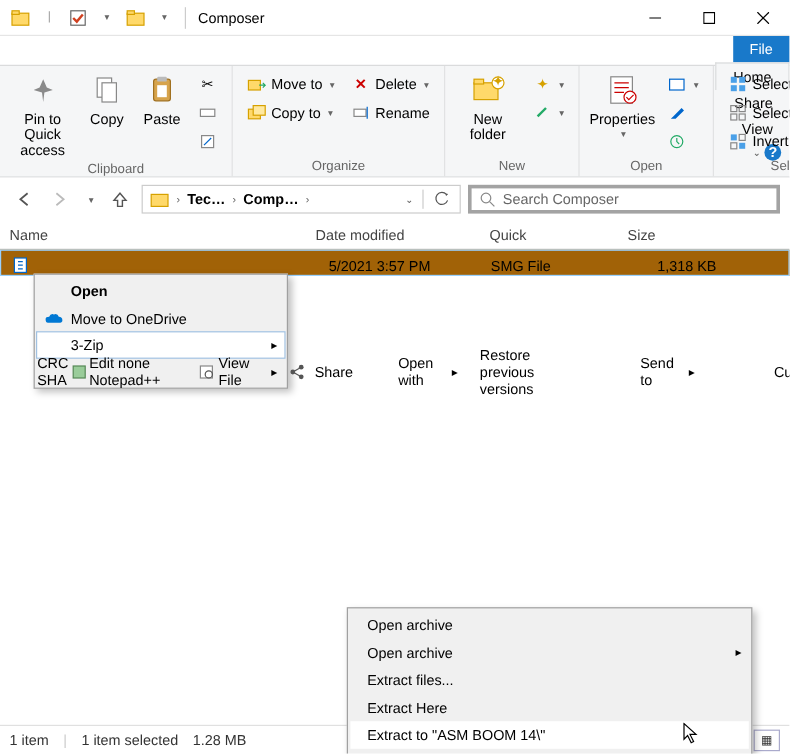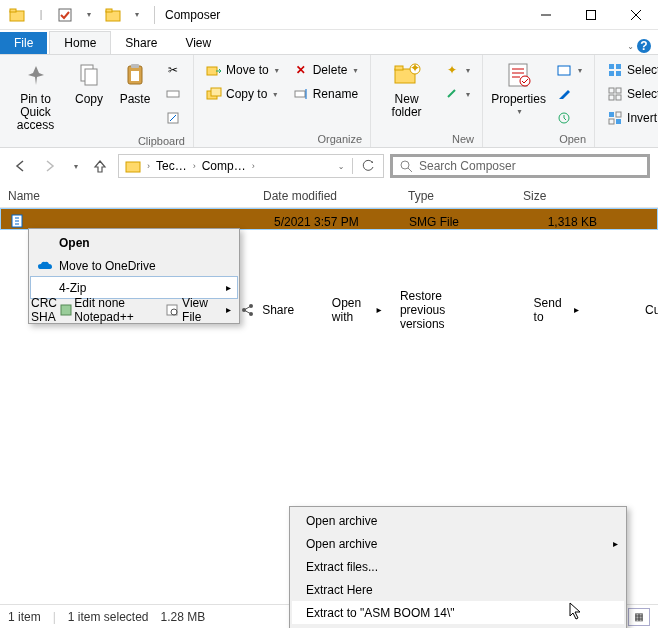--- a/index.html
+++ b/index.html
@@ -7,44 +7,44 @@
 
   
   .titlebar { height: 30px; display: flex; align-items: center; background: #fff; border-bottom: 1px solid #e5e5e5; }
   .titlebar .qat { display: flex; align-items: center; gap: 2px; padding-left: 6px; }
   .titlebar .qat .qicon { width: 22px; height: 22px; display: flex; align-items: center; justify-content: center; }
   .titlebar .title { margin-left: 6px; font-size: 12px; }
   .titlebar .spacer { flex: 1; }
   .winbtn { width: 45px; height: 30px; display: flex; align-items: center; justify-content: center; background: transparent; border: none; }
 
   
-  .ribbon-tabs { height: 24px; display: flex; align-items: flex-end; background: #fff; }
+  .ribbon-tabs { height: 24px; display: flex; align-items: flex-end; background: #fff; flex-direction: column; }
   .ribbon-tab { padding: 4px 14px; font-size: 12px; cursor: pointer; color: #000; }
   .ribbon-tab.file { background: #1979ca; color: #fff; }
   .ribbon-tab.active { background: #f5f6f7; border: 1px solid #dadbdc; border-bottom: none; margin-left: 2px; }
   .helpbtn { margin-left: auto; margin-right: 6px; display: flex; align-items: center; gap: 2px; }
 
   
   .ribbon { background: #f5f6f7; border-top: 1px solid #dadbdc; border-bottom: 1px solid #dadbdc; display: flex; height: 94px; }
   .group { border-right: 1px solid #e1e2e3; padding: 4px 8px 2px 8px; display: flex; flex-direction: column; }
   .group-body { flex: 1; display: flex; align-items: flex-start; gap: 6px; }
-  .group-label { text-align: right; font-size: 11px; color: #666; padding-top: 2px; }
+  .group-label { text-align: center; font-size: 11px; color: #666; padding-top: 2px; }
   .bigbtn { display: flex; flex-direction: column; align-items: center; justify-content: center; width: 55px; gap: 2px; text-align: center; line-height: 1.1; }
   .bigbtn .ico { width: 32px; height: 32px; display: flex; align-items: center; justify-content: center; }
   .stackcol { display: flex; flex-direction: column; gap: 2px; }
   .smallbtn { display: flex; align-items: center; gap: 4px; height: 22px; padding: 0 4px; white-space: nowrap; }
   .smallbtn .ico { width: 16px; height: 16px; display: flex; align-items: center; justify-content: center; }
   .caret { font-size: 8px; margin-left: 2px; color: #666; }
 
   
   .navbar { height: 36px; display: flex; align-items: center; gap: 6px; padding: 4px 8px; background: #fff; }
   .navbtn { width: 24px; height: 24px; display: flex; align-items: center; justify-content: center; color: #555; }
   .navbtn.dis { color: #bbb; }
   .addrbox { flex: 1; height: 24px; border: 1px solid #ccc; display: flex; align-items: center; padding: 0 2px; gap: 2px; overflow: hidden; }
-  .addrbox .crumb { padding: 0 4px; display: flex; align-items: center; gap: 3px; white-space: nowrap; }
+  .addrbox .crumb { padding: 0 4px; display: flex; align-items: center; gap: 3px; white-space: nowrap; font-weight: bold; }
   .searchbox { width: 260px; height: 24px; border: 3px solid #a3a3a3; display: flex; align-items: center; padding: 0 6px; color: #666; gap: 6px; }
 
   
   .cols { height: 24px; display: flex; align-items: center; border-bottom: 1px solid #e5e5e5; color: #444; }
   .col { padding: 0 8px; }
   .col.name { width: 255px; }
   .col.date { width: 145px; }
   .col.type { width: 115px; }
   .col.size { flex: 1; }
 
@@ -405,21 +405,21 @@
         <circle cx="6" cy="6" r="4" fill="none" stroke="#888"></circle>
         <line x1="9" y1="9" x2="13" y2="13" stroke="#888"></line>
       </svg>
     <span>Search Composer</span>
   </div>
 </div>
 
 <div class="cols">
   <div class="col name">Name</div>
   <div class="col date">Date modified</div>
-  <div class="col type">Type</div>
+  <div class="col type">Quick</div>
   <div class="col size">Size</div>
 </div>
 
 <div class="filerow">
   <div class="c name">
       <svg width="16" height="16">
         <rect x="3" y="2" width="10" height="12" fill="#fff" stroke="#06c"></rect>
         <path d="M6 5 h4 M6 8 h4 M6 11 h4" stroke="#06c"></path>
       </svg>
     </div>
@@ -447,21 +447,21 @@
   <div class="mi">
       <div class="iconslot">
         <svg width="16" height="12">
           <path d="M3 9 Q1 9 1 6 Q1 4 4 4 Q5 1 8 2 Q11 1 12 4 Q15 4 15 7 Q15 9 12 9 Z" fill="#0078d4"></path>
         </svg>
       </div>
       <span>Move to OneDrive</span>
     </div>
   <div class="mi hover">
       <div class="iconslot"></div>
-      <span>4-Zip</span>
+      <span>3-Zip</span>
       <span class="sub">▸</span>
     </div>
   <div class="mi">
       <div class="iconslot">
         <span>CRC SHA</span>
         <span class="sub">▸</span>
       </div>
   <div class="mi">
         <div class="iconslot">
           <svg width="14" height="14">

